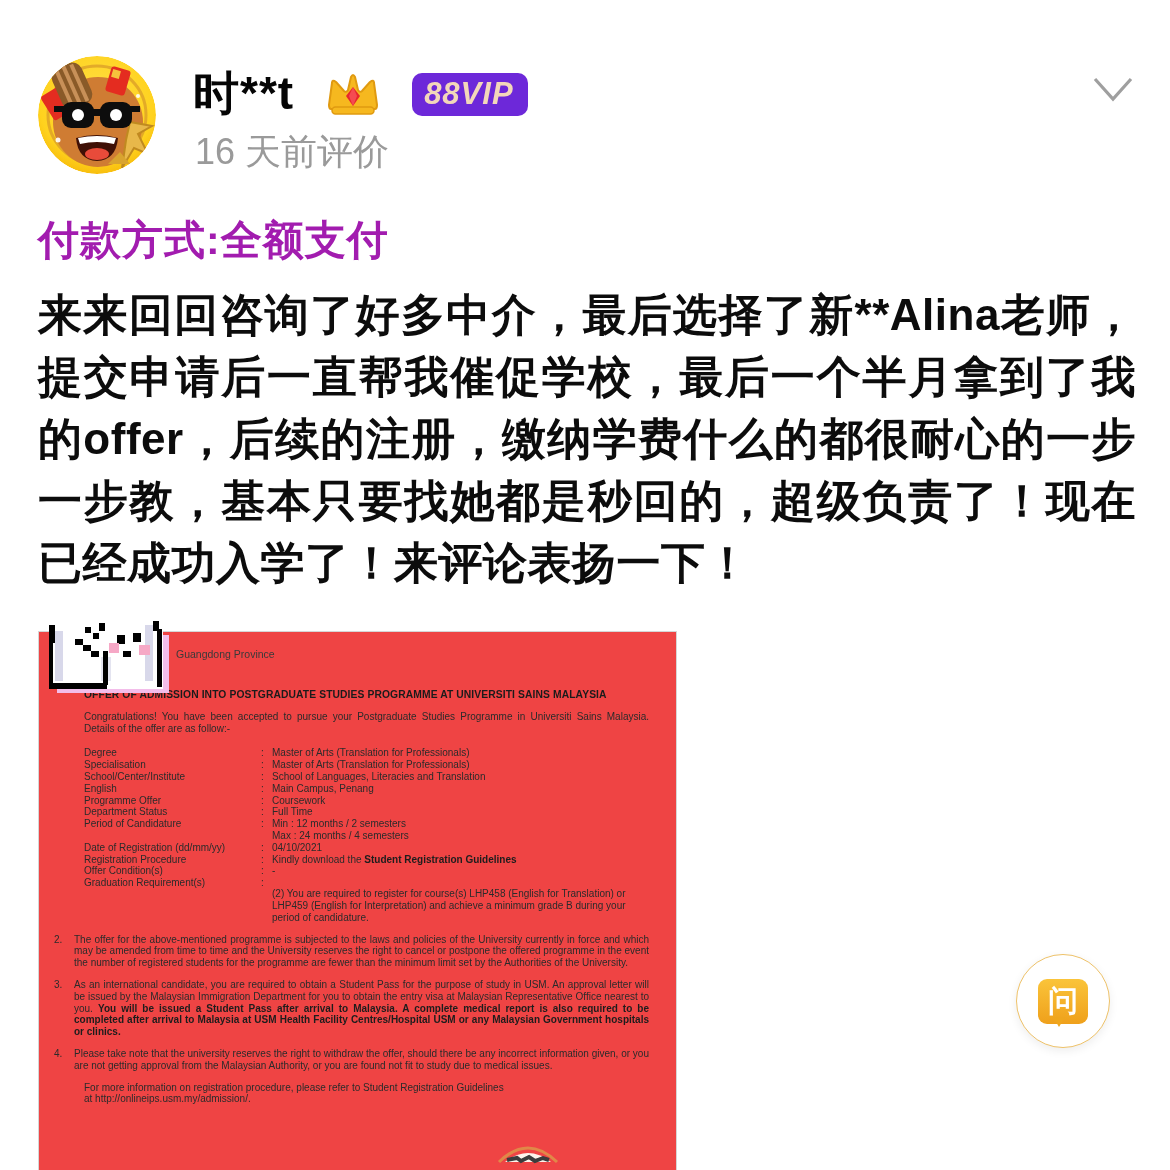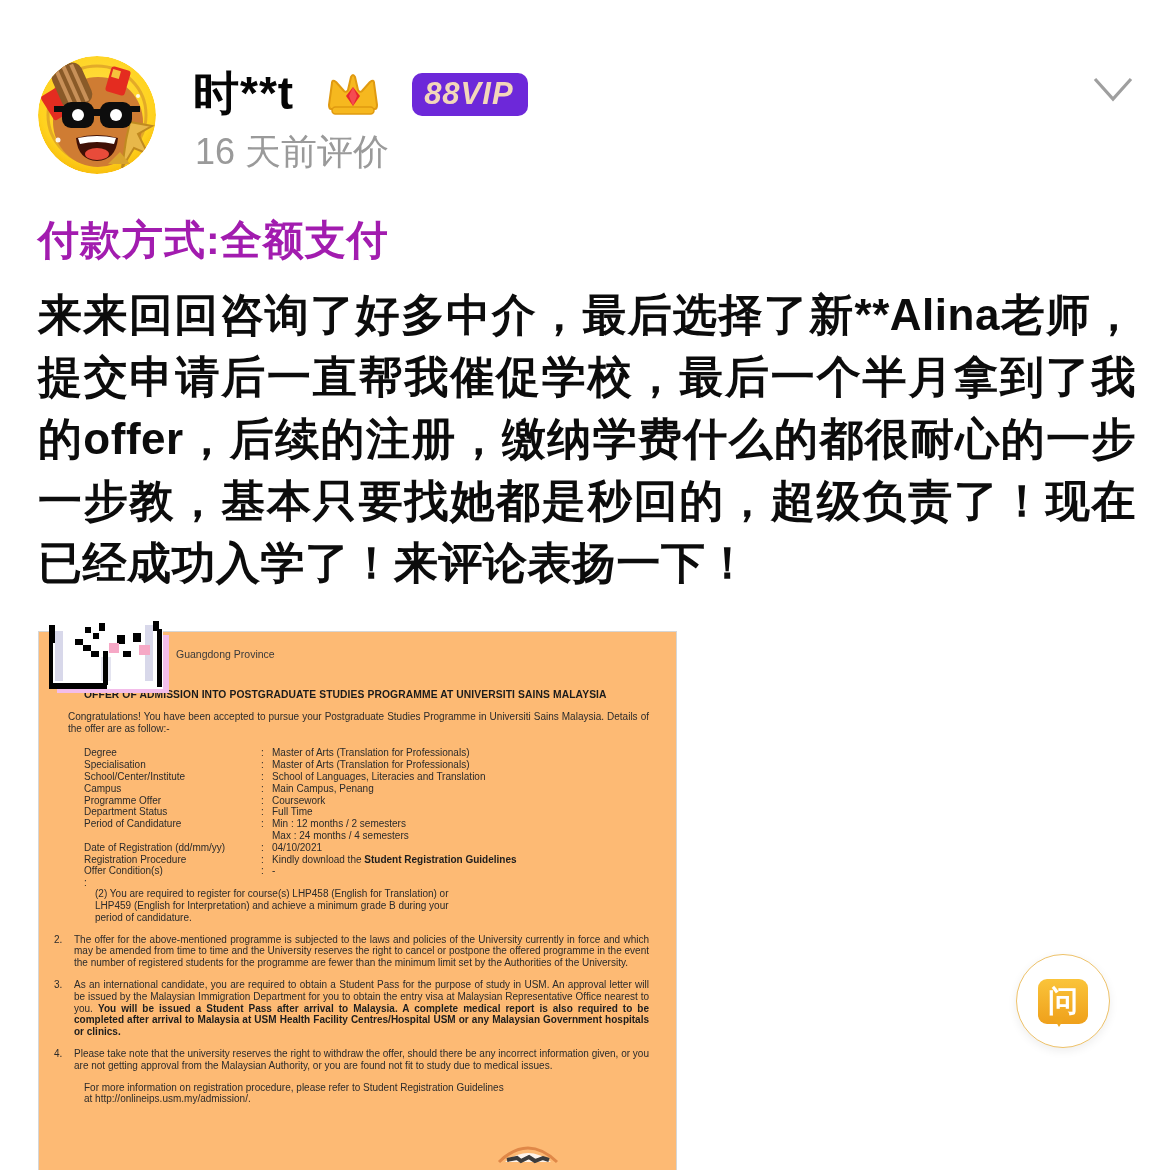--- a/index.html
+++ b/index.html
@@ -45,32 +45,32 @@
     position:absolute; left:38px; top:284px;
     width:1098px;
     font-size:44px; font-weight:600; color:#0c0c0c;
     line-height:62px; letter-spacing:0.5px;
     text-align:justify;
   }
   
   .offer-card {
     position:absolute; left:38px; top:631px;
     width:639px; height:539px;
-    background:#fdba74;
+    background:#ef4444;
     border:1px solid #d6d6d6; border-bottom:none;
     cursor:pointer;
     font-size:10px; line-height:11.8px; color:#2b2b2b;
   }
   .sticker { position:absolute; left:6px; top:-11px; width:132px; height:78px; }
   .province { position:absolute; left:137px; top:17px; font-size:10.5px; color:#3a3a3a; }
   .doc-title {
     margin:57px 27px 0 45px;
     font-size:10.3px; font-weight:700; color:#1b1b1b; letter-spacing:0.1px;
   }
-  .doc-intro { margin:10px 27px 0 29px; text-align:justify; }
+  .doc-intro { margin:10px 27px 0 45px; text-align:justify; }
   .doc-details { margin:13px 27px 0 45px; }
   .doc-row { display:flex; }
   .doc-label { width:177px; flex:none; }
   .doc-colon { width:11px; flex:none; }
   .doc-value { width:380px; }
   .doc-value .gap { margin-top:11px; }
   .doc-para {
     margin:10px 27px 0 35px;
     padding:0; text-indent:-20px; text-align:justify;
   }
@@ -235,21 +235,21 @@
         </div>
       </div>
       <div class="doc-row">
         <span class="doc-label">School/Center/Institute</span>
         <span class="doc-colon">:</span>
         <div class="doc-value">
           <div>School of Languages, Literacies and Translation</div>
         </div>
       </div>
       <div class="doc-row">
-        <span class="doc-label">Campus</span>
+        <span class="doc-label">English</span>
         <span class="doc-colon">:</span>
         <div class="doc-value">
           <div>Main Campus, Penang</div>
         </div>
       </div>
       <div class="doc-row">
         <span class="doc-label">Programme Offer</span>
         <span class="doc-colon">:</span>
         <div class="doc-value">
           <div>Coursework</div>
@@ -285,20 +285,21 @@
         </div>
       </div>
       <div class="doc-row">
         <span class="doc-label">Offer Condition(s)</span>
         <span class="doc-colon">:</span>
         <div class="doc-value">
           <div>-</div>
         </div>
       </div>
       <div class="doc-row">
+        <span class="doc-label">Graduation Requirement(s)</span>
         <span class="doc-colon">:</span>
         <div class="doc-value">
           <div class="gap">(2) You are required to register for course(s) LHP458 (English for Translation) or LHP459 (English for Interpretation) and achieve a minimum grade B during your period of candidature.</div>
         </div>
       </div>
     </div>
 
   <div id="doc-paras">
       <p class="doc-para"><span class="para-num">2.</span><span>The offer for the above-mentioned programme is subjected to the laws and policies of the University currently in force and which may be amended from time to time and the University reserves the right to cancel or postpone the offered programme in the event the number of registered students for the programme are fewer than the minimum limit set by the Authorities of the University.</span></p>
       <p class="doc-para"><span class="para-num">3.</span><span>As an international candidate, you are required to obtain a Student Pass for the purpose of study in USM. An approval letter will be issued by the Malaysian Immigration Department for you to obtain the entry visa at Malaysian Representative Office nearest to you. </span><span class="bold">You will be issued a Student Pass after arrival to Malaysia. A complete medical report is also required to be completed after arrival to Malaysia at USM Health Facility Centres/Hospital USM or any Malaysian Government hospitals or clinics.</span></p>

